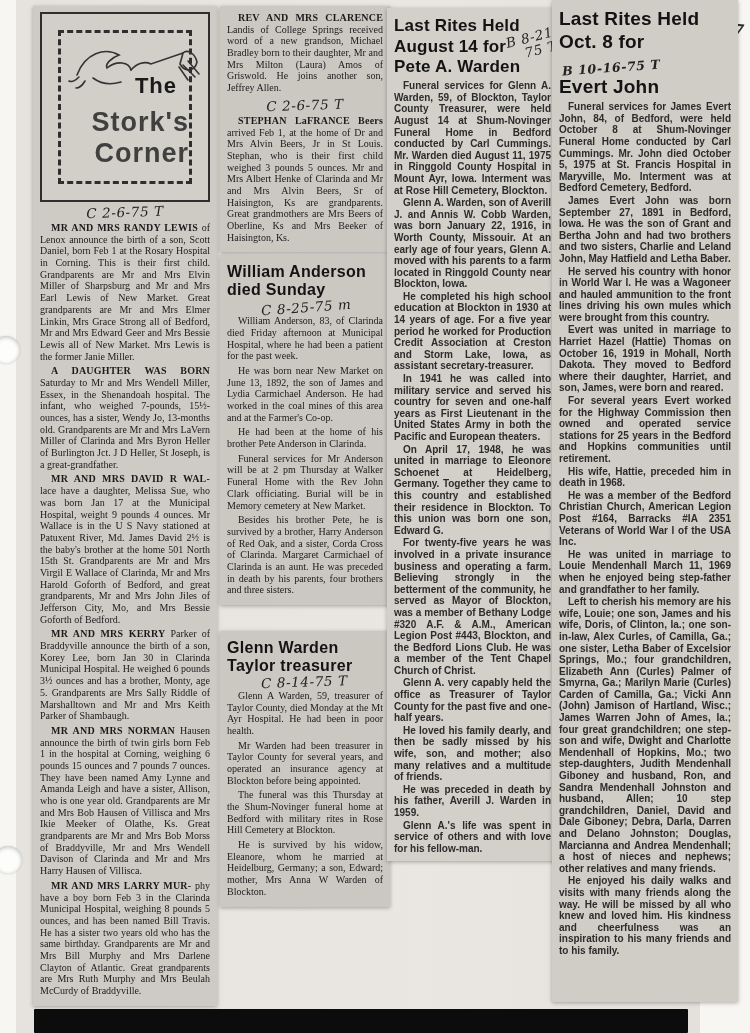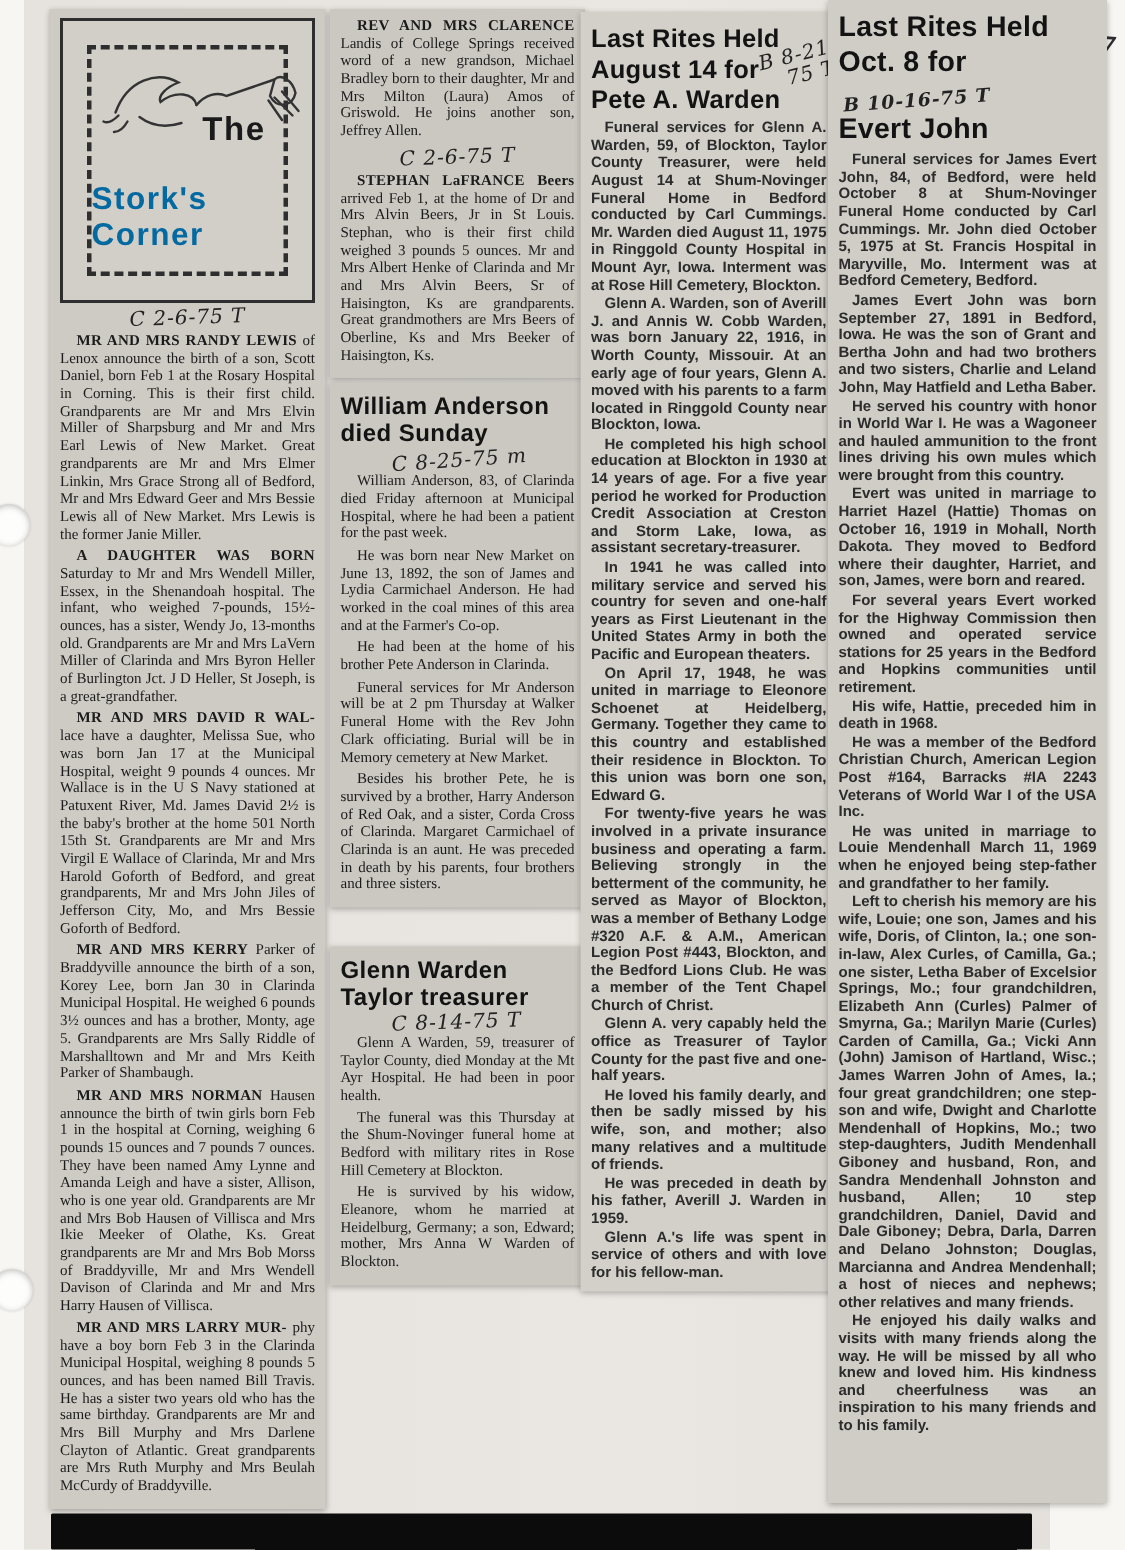--- a/index.html
+++ b/index.html
@@ -80,23 +80,23 @@
   .inline-note{display:inline-block;font-size:12.5px;transform:rotate(-4deg) translateY(1px);margin-left:3px;}
   
   .stork-box{border:2px solid #2e2e2e;padding:16px;margin:0 0 2px;background:#d2cfc9;}
   .stork-inner{border:3px dashed #2e2e2e;position:relative;height:148px;}
   .stork-the{
     position:absolute;right:12px;top:40px;
     font-family:"Liberation Sans",sans-serif;font-weight:bold;
     font-size:22px;letter-spacing:1px;color:#1a1a1a;
   }
   .stork-title{
-    position:absolute;left:0;right:0;bottom:12px;text-align:left;
+    position:absolute;left:0;right:0;bottom:12px;text-align:right;
     font-family:"Liberation Sans",sans-serif;font-weight:bold;
-    font-size:21px;word-spacing:7px;letter-spacing:1px;color:#0369a1;
+    font-size:27px;word-spacing:7px;letter-spacing:1px;color:#404040;
   }
   .stork-svg{position:absolute;left:4px;top:4px;width:142px;height:72px;}
   .stork-svg path{stroke:#333;stroke-width:1.6;fill:none;stroke-linecap:round;}
 </style>
 </head>
 <body>
 
 <div class="album"></div>
 <div class="hole hole1"></div>
 <div class="hole hole2"></div>
@@ -148,20 +148,21 @@
     <p class="para">Besides his brother Pete, he is survived by a brother, Harry Anderson of Red Oak, and a sister, Corda Cross of Clarinda. Margaret Carmichael of Clarinda is an aunt. He was preceded in death by his parents, four brothers and three sisters.</p>
   </div>
 
   <div class="clip tint2 serif">
     <h2 class="head20">
       <span class="hline">Glenn Warden</span>
       <span class="hline">Taylor treasurer</span>
     </h2>
     <div class="hand note-treasurer">C 8-14-75 T</div>
     <p class="para">Glenn A Warden, 59, treasurer of Taylor County, died Monday at the Mt Ayr Hospital. He had been in poor health.</p>
+    <p class="para">Mr Warden had been treasurer in Taylor County for several years, and operated an insurance agency at Blockton before being appointed.</p>
     <p class="para">The funeral was this Thursday at the Shum-Novinger funeral home at Bedford with military rites in Rose Hill Cemetery at Blockton.</p>
     <p class="para">He is survived by his widow, Eleanore, whom he married at Heidelburg, Germany; a son, Edward; mother, Mrs Anna W Warden of Blockton.</p>
   </div>
 </div>
 
 <div class="col c3">
   <div class="clip tint3 sans">
     <h2 class="head17">
       <span class="hline">Last Rites Held</span>
       <span class="hline">August 14 for</span>
@@ -190,20 +191,20 @@
       <span class="hline">Last Rites Held</span>
       <span class="hline"><span>Oct. 8 for</span><span class="hand inline-note">B 10-16-75 T</span></span>
       <span class="hline">Evert John</span>
     </h2>
     <p class="para">Funeral services for James Evert John, 84, of Bedford, were held October 8 at Shum-Novinger Funeral Home conducted by Carl Cummings. Mr. John died October 5, 1975 at St. Francis Hospital in Maryville, Mo. Interment was at Bedford Cemetery, Bedford.</p>
     <p class="para">James Evert John was born September 27, 1891 in Bedford, Iowa. He was the son of Grant and Bertha John and had two brothers and two sisters, Charlie and Leland John, May Hatfield and Letha Baber.</p>
     <p class="para">He served his country with honor in World War I. He was a Wagoneer and hauled ammunition to the front lines driving his own mules which were brought from this country.</p>
     <p class="para">Evert was united in marriage to Harriet Hazel (Hattie) Thomas on October 16, 1919 in Mohall, North Dakota. They moved to Bedford where their daughter, Harriet, and son, James, were born and reared.</p>
     <p class="para">For several years Evert worked for the Highway Commission then owned and operated service stations for 25 years in the Bedford and Hopkins communities until retirement.</p>
     <p class="para">His wife, Hattie, preceded him in death in 1968.</p>
-    <p class="para">He was a member of the Bedford Christian Church, American Legion Post #164, Barracks #IA 2243 Veterans of World War I of the USA Inc.</p>
+    <p class="para">He was a member of the Bedford Christian Church, American Legion Post #164, Barracks #IA 2351 Veterans of World War I of the USA Inc.</p>
     <p class="para">He was united in marriage to Louie Mendenhall March 11, 1969 when he enjoyed being step-father and grandfather to her family.</p>
     <p class="para">Left to cherish his memory are his wife, Louie; one son, James and his wife, Doris, of Clinton, Ia.; one son-in-law, Alex Curles, of Camilla, Ga.; one sister, Letha Baber of Excelsior Springs, Mo.; four grandchildren, Elizabeth Ann (Curles) Palmer of Smyrna, Ga.; Marilyn Marie (Curles) Carden of Camilla, Ga.; Vicki Ann (John) Jamison of Hartland, Wisc.; James Warren John of Ames, Ia.; four great grandchildren; one step-son and wife, Dwight and Charlotte Mendenhall of Hopkins, Mo.; two step-daughters, Judith Mendenhall Giboney and husband, Ron, and Sandra Mendenhall Johnston and husband, Allen; 10 step grandchildren, Daniel, David and Dale Giboney; Debra, Darla, Darren and Delano Johnston; Douglas, Marcianna and Andrea Mendenhall; a host of nieces and nephews; other relatives and many friends.</p>
     <p class="para">He enjoyed his daily walks and visits with many friends along the way. He will be missed by all who knew and loved him. His kindness and cheerfulness was an inspiration to his many friends and to his family.</p>
   </div>
 </div>
 
 <div class="bottom-bar"></div>
 
 </body></html>

